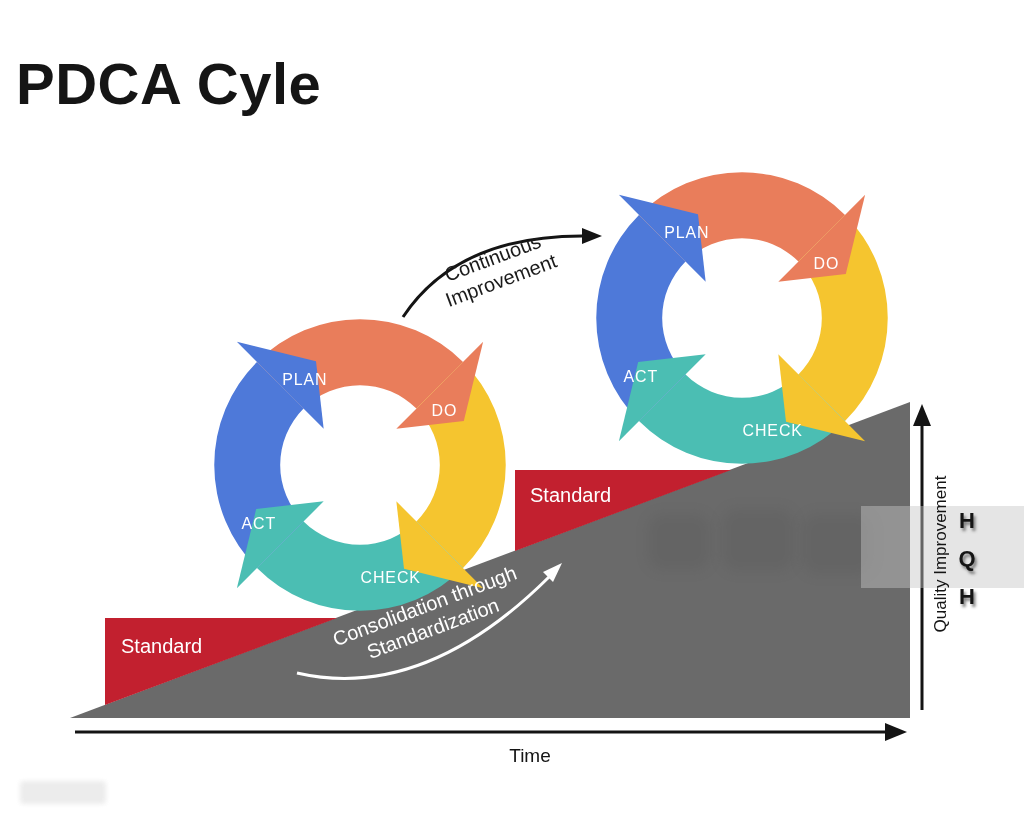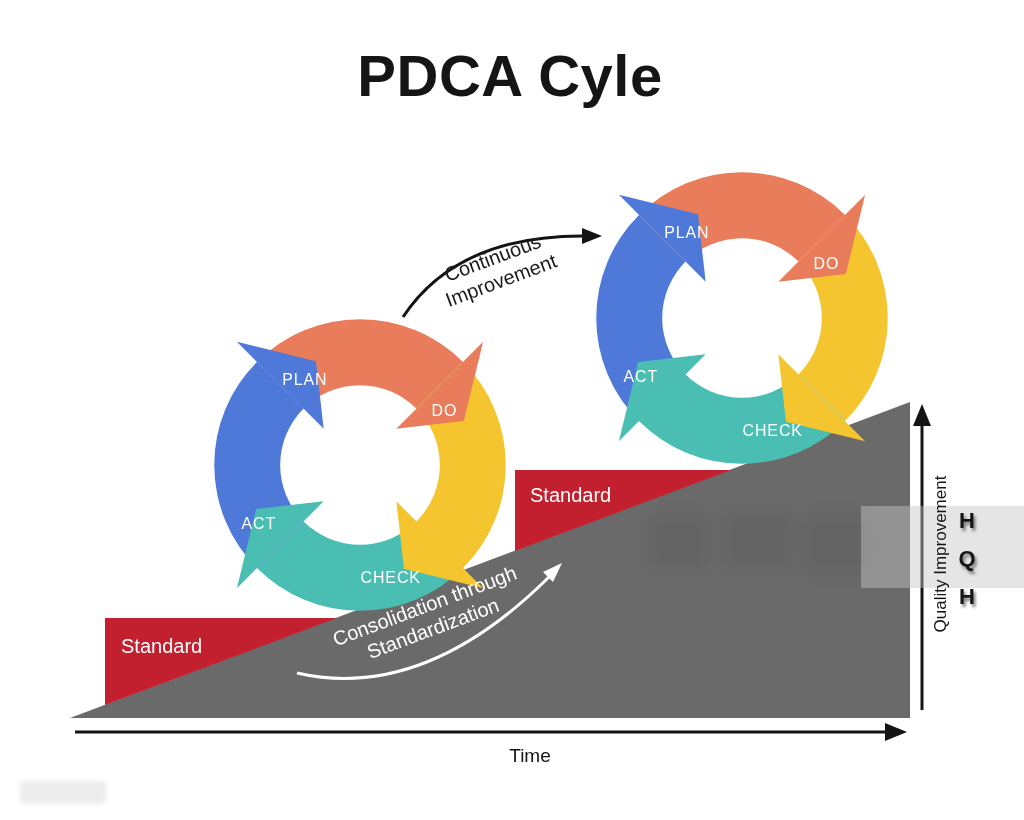--- a/index.html
+++ b/index.html
@@ -1,22 +1,22 @@
 <!DOCTYPE html>
 <html><head>
 <meta charset="utf-8">
 <style>
   html,body{margin:0;padding:0;background:#ffffff;}
   .stage{
     position:relative;width:1024px;height:820px;background:#ffffff;
     overflow:hidden;font-family:"Liberation Sans",sans-serif;
   }
   .page-title{
-    position:absolute;top:36px;left:0;width:1004px;margin:8px;
-    text-align:center;font-size:58px;font-weight:600;letter-spacing:0.5px;
+    position:absolute;top:36px;left:0;width:1004px;margin:16px;
+    font-size:58px;font-weight:600;letter-spacing:0.5px;
     color:#151515;line-height:1.1;
   }
   svg{position:absolute;left:0;top:0;}
   .base-svg{width:1024px;height:820px;}
   .cycle-svg{width:460px;height:460px;}
   .cycle-left{left:130px;top:235px;}
   .cycle-right{left:512px;top:88px;}
   .cycle-label{
     fill:#ffffff;font-family:"Liberation Sans",sans-serif;
     font-size:10.4px;letter-spacing:0.6px;text-anchor:middle;

